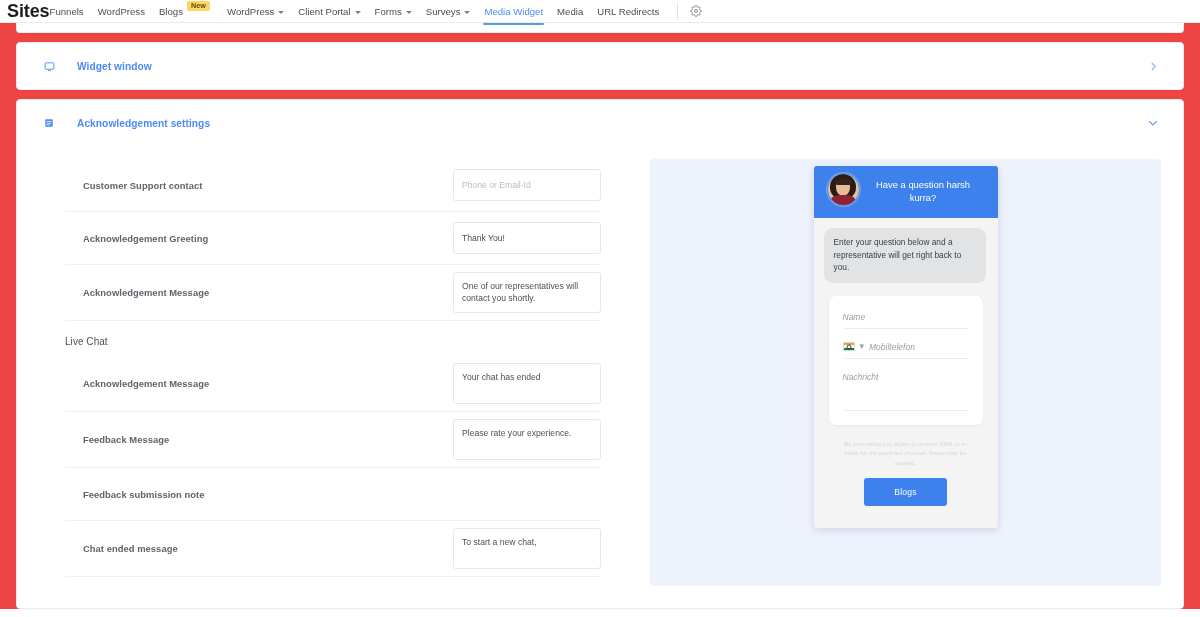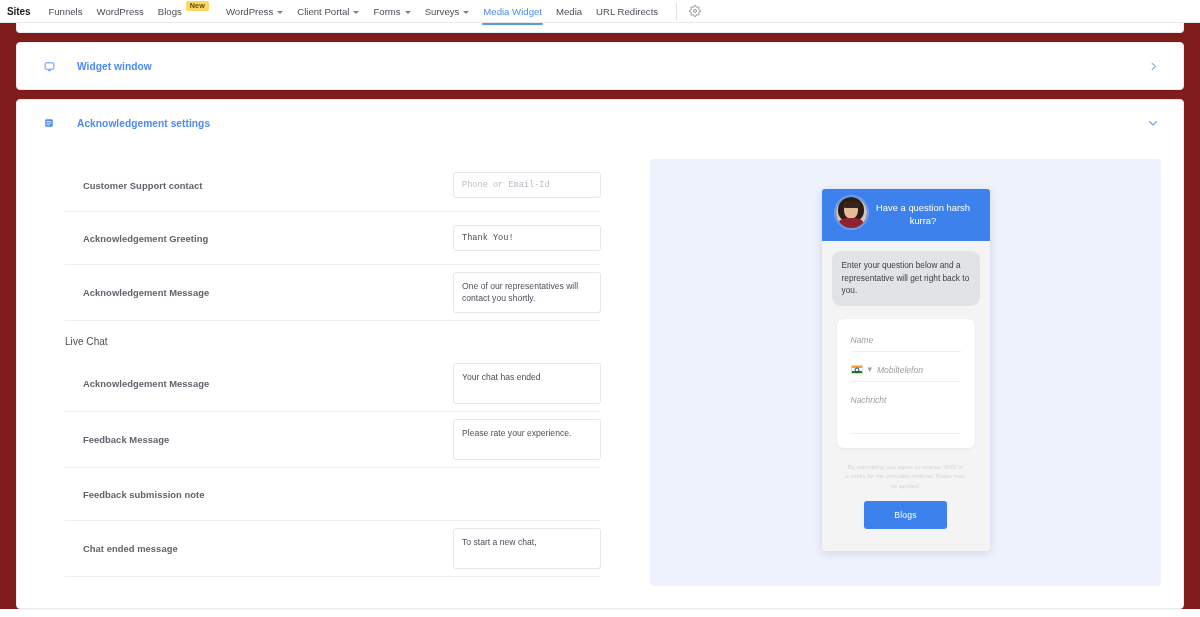--- a/index.html
+++ b/index.html
@@ -18,25 +18,24 @@
     height: 23px;
     width: 1200px;
     display: flex;
     align-items: center;
     background: #ffffff;
     border-bottom: 1px solid #e8eaee;
     padding-left: 7px;
     position: relative;
   }
   .brand {
-    font-size: 10px;
+    font-size: 18px;
     font-weight: 700;
     color: #1b1d1f;
     letter-spacing: -0.1px;
-    margin-right: 18px;
     white-space: nowrap;
   }
   .nav-item {
     font-size: 9.6px;
     color: #4a4f57;
     white-space: nowrap;
     margin-right: 14px;
     display: flex;
     align-items: center;
     gap: 3px;
@@ -85,21 +84,21 @@
   }
   .gear-btn {
     width: 17px; height: 17px;
     display: flex; align-items: center; justify-content: center;
     cursor: pointer;
   }
 
   
   .page {
     width: 1200px;
-    background: #7f1d1d;
+    background: #ef4444;
     padding: 0 16px;
   }
 
   .card {
     background: #ffffff;
     border: 1px solid #e9ebef;
     border-radius: 4px;
     box-shadow: 0 1px 2px rgba(16,24,40,0.035);
   }
 
@@ -183,21 +182,21 @@
     background: #ffffff;
     font-size: 8.6px;
     color: #4b4f57;
     font-family: "Liberation Sans", "DejaVu Sans", sans-serif;
     padding: 7px 8px;
     line-height: 1.45;
     outline: none;
     resize: none;
     display: block;
   }
-  .field.h1 { height: 26px; padding-top: 7px; font-family: Liberation Mono, monospace; }
+  .field.h1 { height: 32px; padding-top: 7px; }
   .field.h2 { height: 41px; }
   .field::placeholder { color: #b9bdc4; }
 
   .section-subtitle {
     font-size: 10px;
     color: #4b4f57;
     padding: 15px 0 9px 0;
     letter-spacing: 0.05px;
   }
 
@@ -205,27 +204,26 @@
   .preview-panel {
     background: #eef2fd;
     border-radius: 4px;
     height: 427px;
     display: flex;
     align-items: flex-start;
     justify-content: center;
     padding-top: 7px;
   }
   .widget {
-    width: 168px;
+    width: 184px;
     background: #f4f4f5;
     border-radius: 3px;
     box-shadow: 0 2px 9px rgba(22,33,74,0.14);
     overflow: hidden;
     position: relative;
-    margin-top: 23px;
   }
   .widget-header {
     background: #3d82ec;
     min-height: 52px;
     display: flex;
     align-items: center;
     padding: 8px 14px 9px 13px;
     position: relative;
   }
   .avatar {

